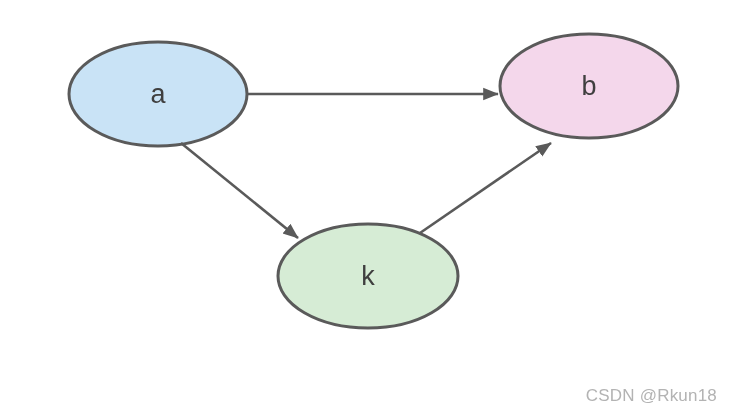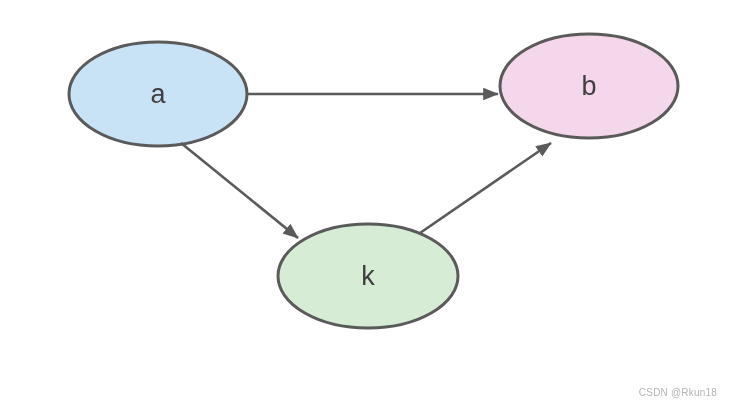--- a/index.html
+++ b/index.html
@@ -30,22 +30,22 @@
   }
   .node-label {
     font-family: "Liberation Sans", sans-serif;
     font-size: 27px;
     fill: #3f3f3f;
     text-anchor: middle;
   }
   .watermark {
     position: absolute;
     right: 17px;
-    bottom: 17px;
-    font-size: 10px;
+    bottom: 9px;
+    font-size: 17px;
     color: #b3b3b3;
     letter-spacing: 0.2px;
   }
 </style>
 </head>
 <body>
 
 <svg class="diagram" width="734" height="415" viewBox="0 0 734 415" xmlns="http://www.w3.org/2000/svg">
 
   <defs>

